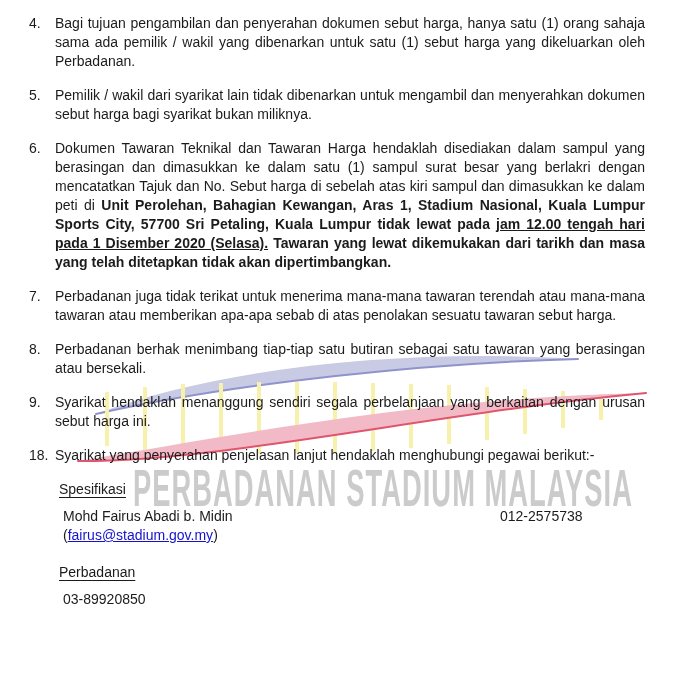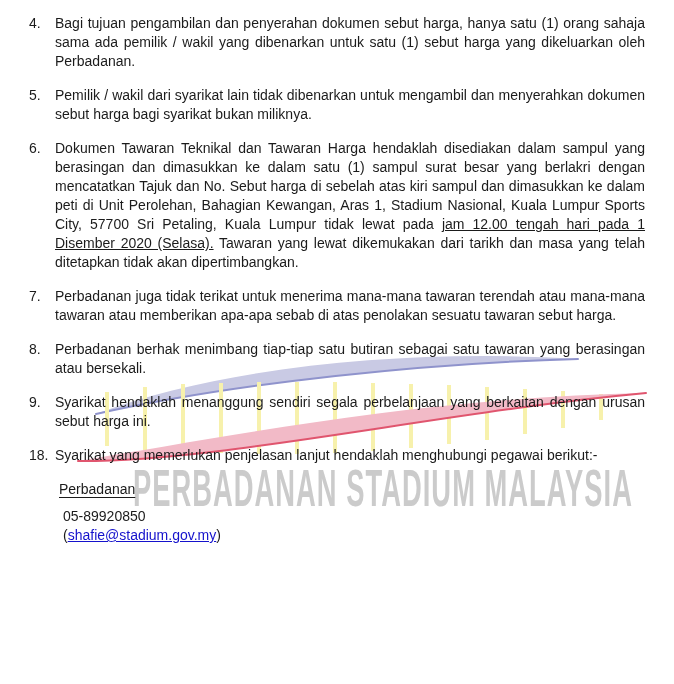--- a/index.html
+++ b/index.html
@@ -22,21 +22,21 @@
     z-index: 0;
   }
   .content {
     position: relative;
     z-index: 1;
     padding: 14px 29px 0 29px;
   }
   .doc-item { display: flex; margin-bottom: 15px; }
   .num { flex: 0 0 26px; }
   .itext { flex: 1; text-align: justify; }
-  .b { font-weight: normal; }
+  .b { font-weight: bold; }
   .u { text-decoration: underline; }
   .contacts { margin: 10px 0 0 30px; }
   .c-heading {
     display: inline-block;
     text-decoration: underline;
     text-underline-offset: 3px;
     margin-bottom: 8px;
   }
   .c-block { margin-bottom: 18px; }
   .c-row { display: flex; padding-left: 4px; }
@@ -90,30 +90,37 @@
       <p class="itext"><span>Perbadanan berhak menimbang tiap-tiap satu butiran sebagai satu tawaran yang berasingan atau bersekali.</span></p>
     </div>
 
     <div class="doc-item">
       <span class="num">9.</span>
       <p class="itext"><span>Syarikat hendaklah menanggung sendiri segala perbelanjaan yang berkaitan dengan urusan sebut harga ini.</span></p>
     </div>
 
     <div class="doc-item">
       <span class="num">18.</span>
-      <p class="itext"><span>Syarikat yang memerlukan penjelasan lanjut hendaklah menghubungi pegawai berikut:-</span></p>
+      <p class="itext"><span>Syarikat yang penyerahan penjelasan lanjut hendaklah menghubungi pegawai berikut:-</span></p>
     </div>
 
     <div class="contacts">
 
+      <div class="c-block">
+        <span class="c-heading">Spesifikasi</span>
+        <div class="c-row">
+          <span class="c-name">Mohd Fairus Abadi b. Midin</span>
+          <span class="c-phone">012-2575738</span>
+        </div>
+        <div class="c-email-line"><span>(</span><a class="email" href="#">fairus@stadium.gov.my</a><span>)</span></div>
+      </div>
 
       <div class="c-block">
         <span class="c-heading">Perbadanan</span>
         <div class="c-row">
-          <span class="c-phone">05-89920850</span>
+          <span class="c-phone">03-89920850</span>
         </div>
-        <div class="c-email-line"><span>(</span><a class="email" href="#">shafie@stadium.gov.my</a><span>)</span></div>
       </div>
 
     </div>
 
   </div>
 </div>
 
 </body></html>

